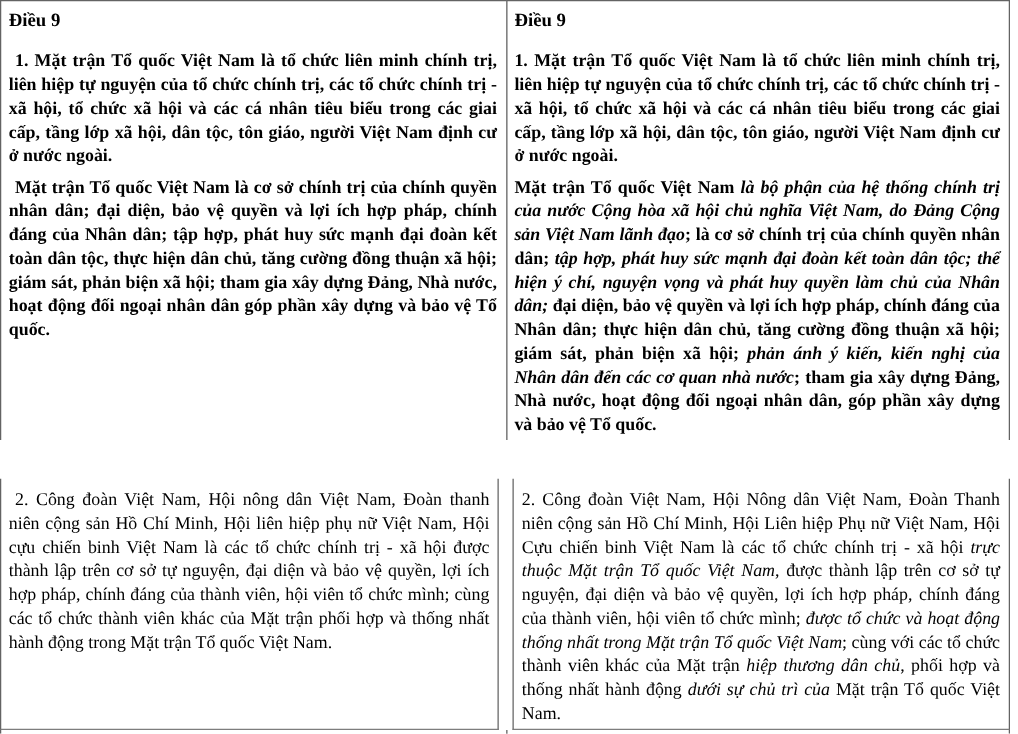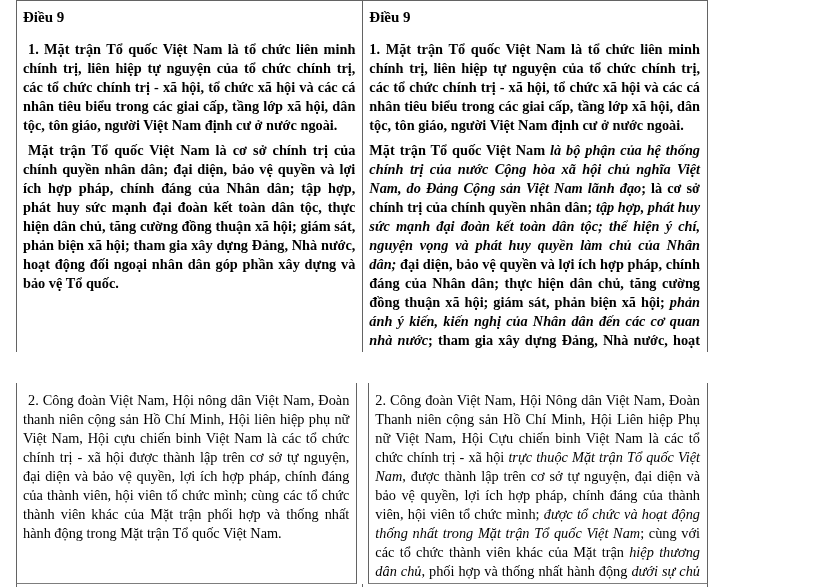--- a/index.html
+++ b/index.html
@@ -15,22 +15,21 @@
     background: #ffffff;
     color: #000000;
     font-family: "Liberation Serif", "DejaVu Serif", serif;
     font-size: 14.3px;
     line-height: 19px;
   }
   .trow {
     position: absolute;
     left: 0;
     display: flex;
-    width: 692px;
-    margin-left: 16px;
+    width: 808px;
   }
   .trow-1 { top: 0; height: 352px; }
   .trow-2 { top: 383px; height: 201px; gap: 12px; }
   .trow-3 { top: 584px; height: 30px; }
 
   .tcell {
     box-sizing: border-box;
     width: 406px;
     overflow: hidden;
     background: #ffffff;

